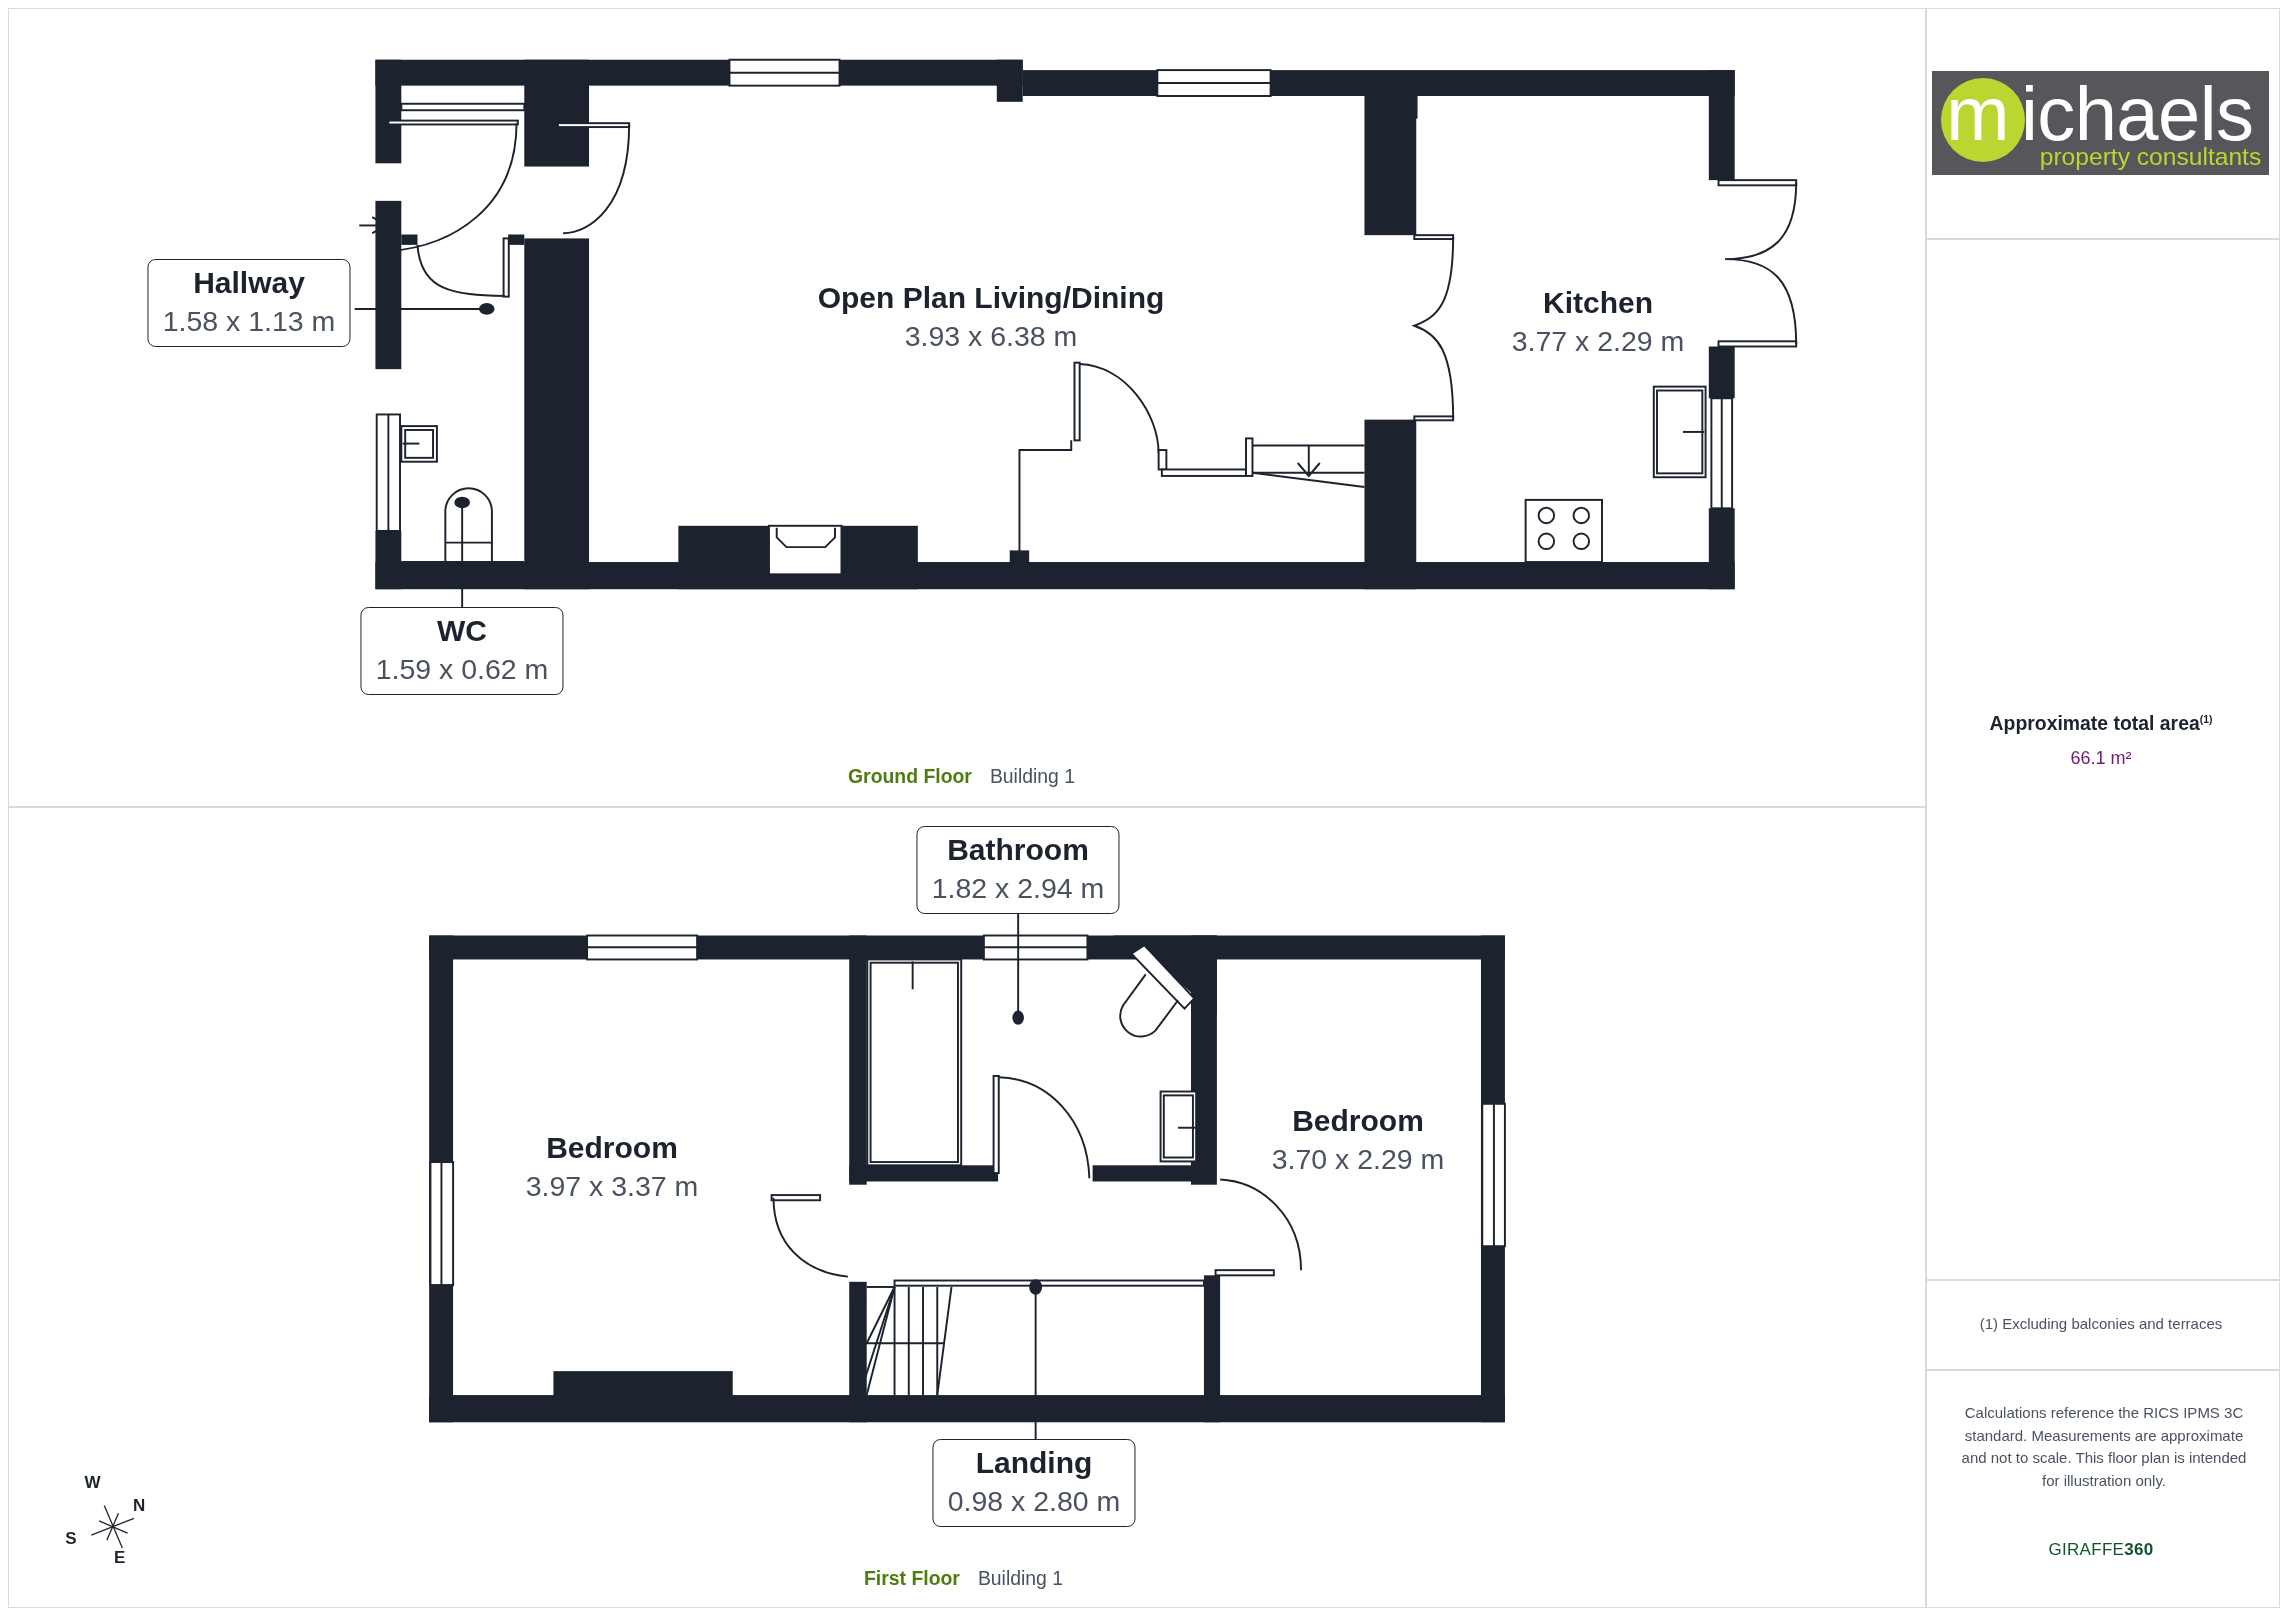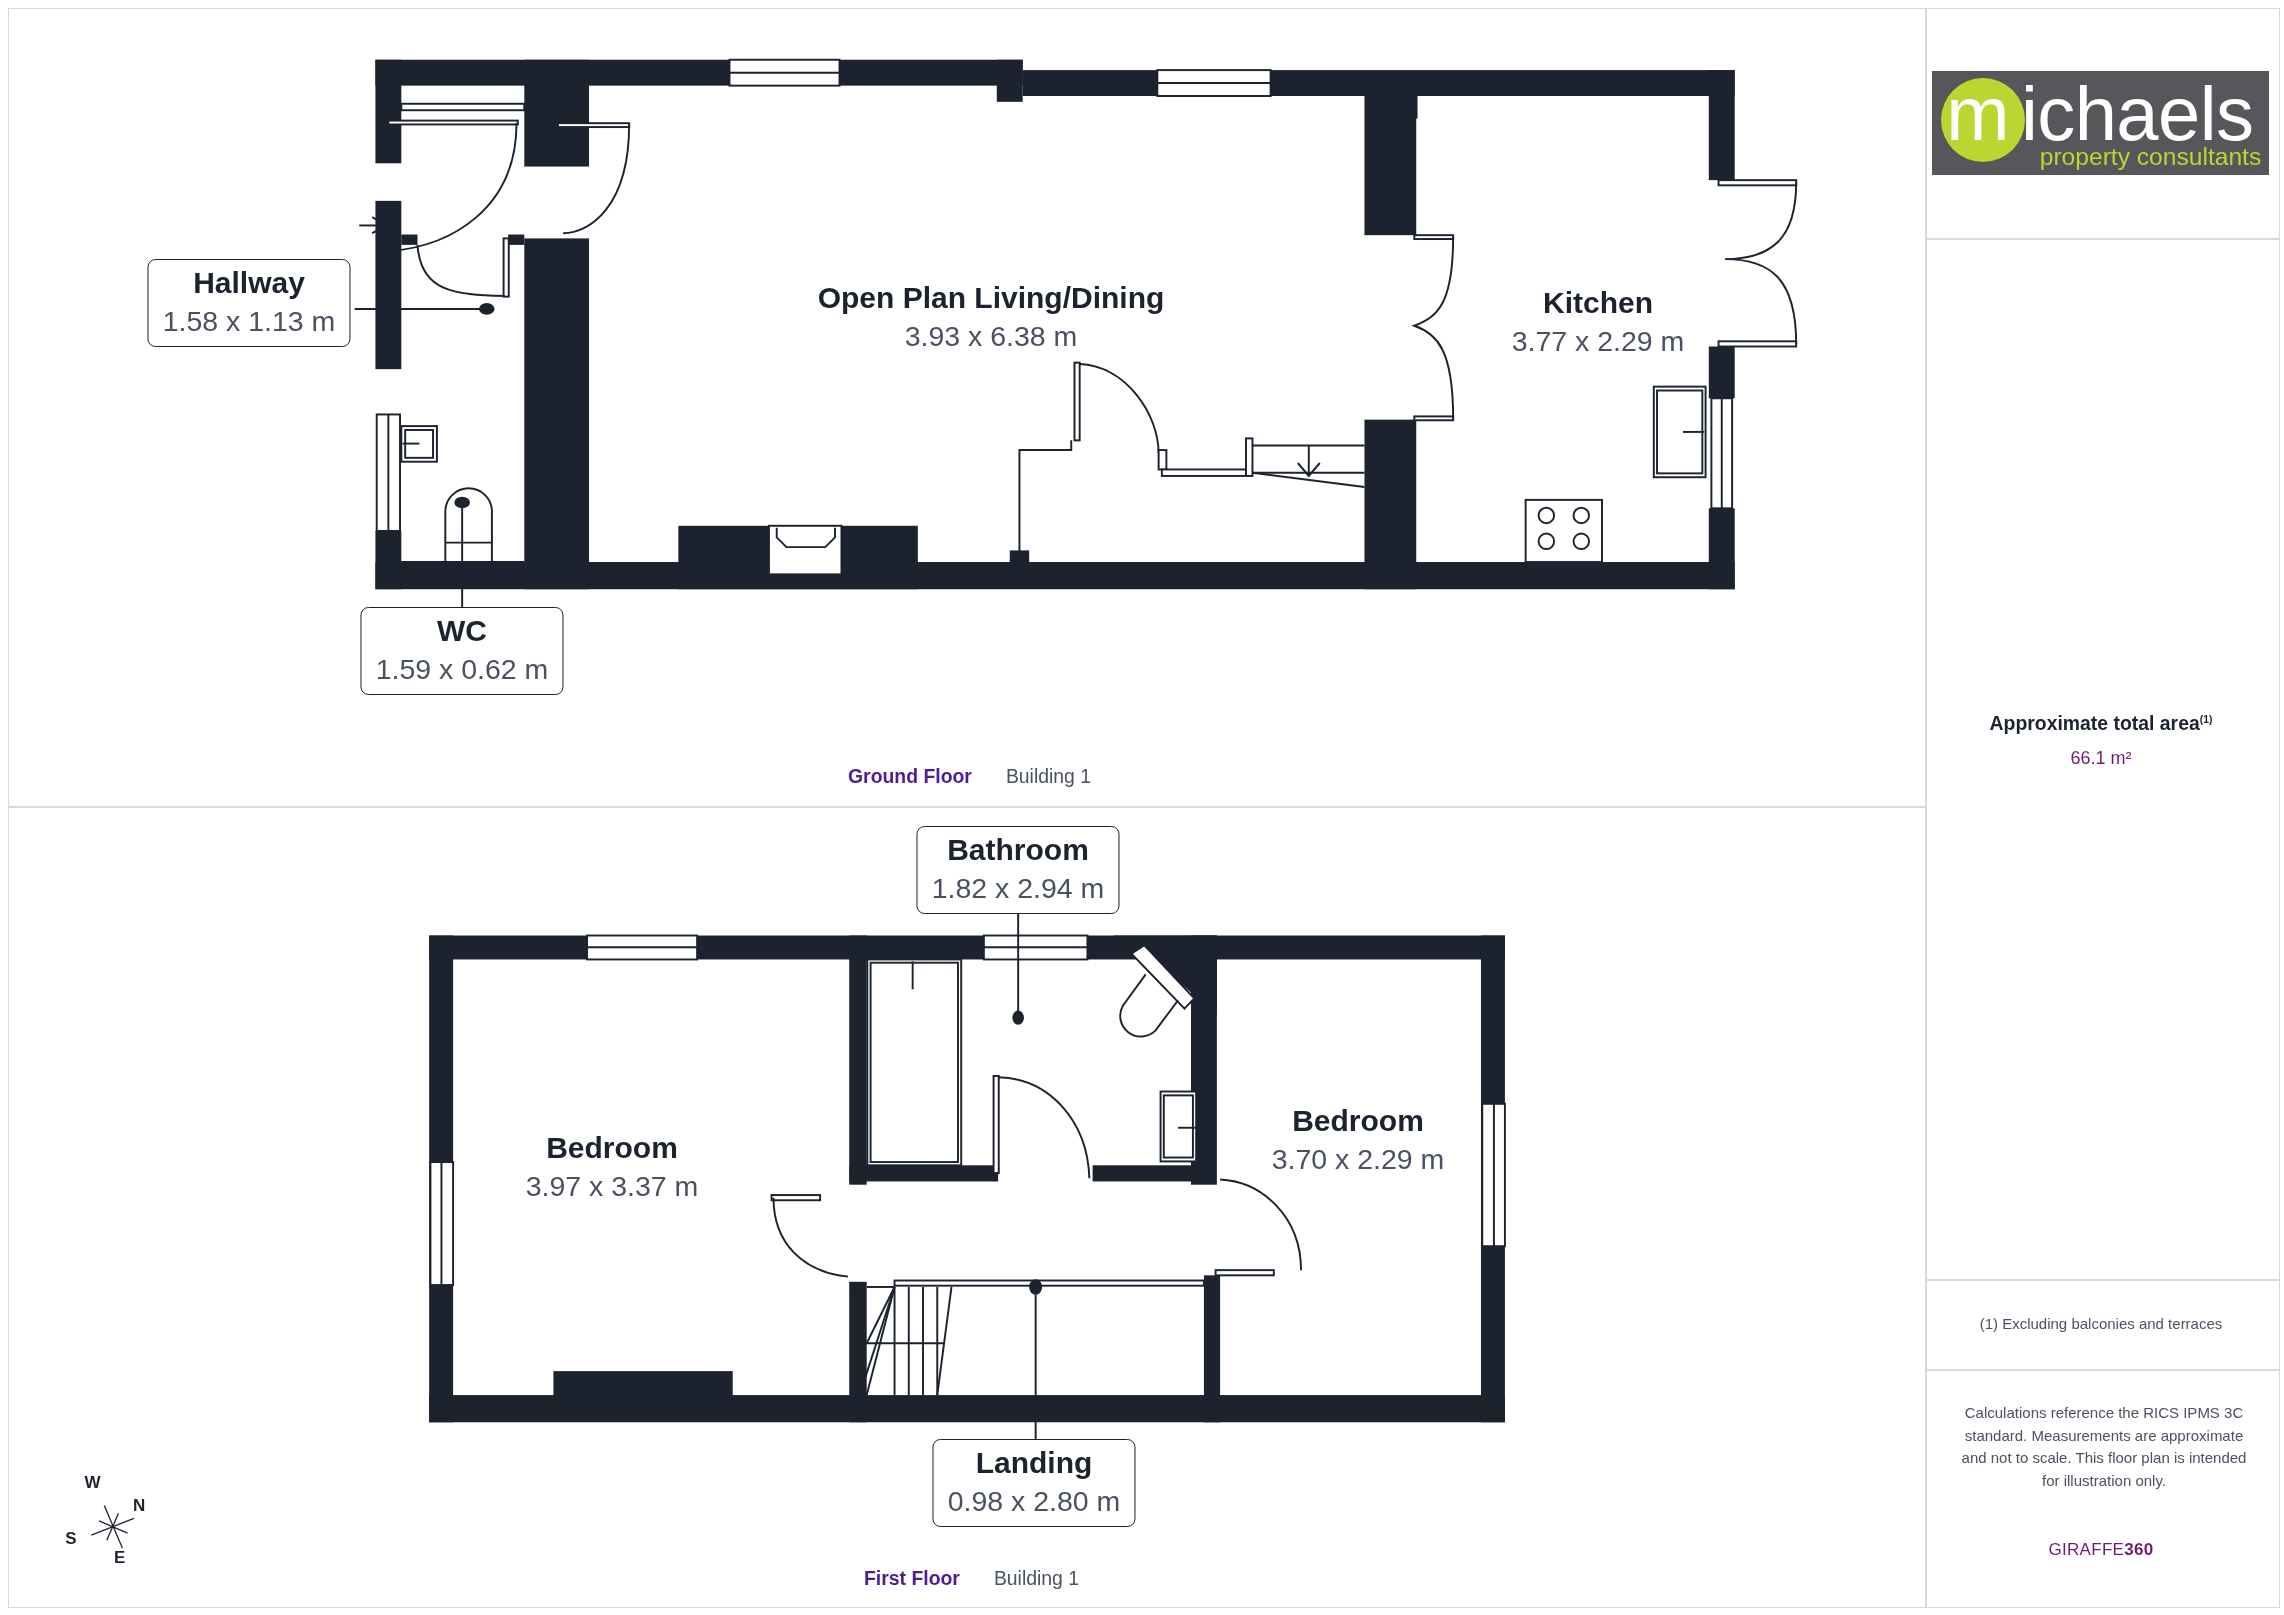--- a/index.html
+++ b/index.html
@@ -3,37 +3,37 @@
 <meta charset="utf-8">
 <style>
   html, body { margin: 0; padding: 0; background: #ffffff; }
   body { width: 2284px; height: 1616px; position: relative; overflow: hidden;
          font-family: "Liberation Sans", "DejaVu Sans", sans-serif; color: #1c232e; }
   .frame { position: absolute; border: 1.9px solid #d9d9d9; box-sizing: border-box; }
   .hline { position: absolute; height: 1.9px; background: #d9d9d9; }
   .vline { position: absolute; width: 1.9px; background: #d9d9d9; }
   svg.plan { position: absolute; left: 0; top: 0; }
   .floor-caption { position: absolute; font-size: 19.4px; white-space: nowrap; }
-  .floor-caption .fname { font-weight: bold; color: #4c1d95; margin-right: 34px; }
+  .floor-caption .fname { font-weight: bold; color: #4d7c0f; margin-right: 18px; }
   .floor-caption .bname { color: #4a5261; }
   .room-label { position: absolute; text-align: center; white-space: nowrap; transform: translateX(-50%); }
   .room-label .rname { font-weight: bold; font-size: 30px; color: #1c232e; line-height: 39px; }
   .room-label .rdim { font-size: 28.5px; color: #4a5261; line-height: 39px; }
   .boxed { border: 1.9px solid #1c232e; border-radius: 8px; background: #fff; padding: 2.6px 14.2px 5.2px; }
   .side { position: absolute; left: 1938px; width: 326px; text-align: center; }
   .logo { position: absolute; left: 1932px; top: 71px; width: 337px; height: 104px; background: #55575a; overflow: hidden; }
   .logo .circle { position: absolute; left: 9px; top: 6.5px; width: 84px; height: 84px; border-radius: 50%; background: #bcd530; }
   .logo .m { position: absolute; left: 14.2px; top: 1.3px; font-size: 76px; color: #fff; line-height: 84px; letter-spacing: -1.3px; }
   .logo .rest { position: absolute; left: 89px; top: 1.3px; font-size: 76px; color: #fff; line-height: 84px; letter-spacing: -0.6px; }
   .logo .sub { position: absolute; right: 7.8px; bottom: 5.2px; font-size: 24.6px; color: #bcd530; line-height: 26px; }
   .area-title { font-weight: bold; font-size: 19.4px; color: #1c232e; }
   .area-title sup { font-size: 10.4px; }
   .area-val { font-size: 18px; color: #701a75; margin-top: 13px; }
   .note { font-size: 15px; color: #4a5261; line-height: 22.7px; }
-  .brand { font-size: 17px; color: #701a75; letter-spacing: 0.3px; }
+  .brand { font-size: 17px; color: #14532d; letter-spacing: 0.3px; }
   .brand b { font-weight: bold; }
   .compass { position: absolute; left: 60px; top: 1464px; width: 104px; height: 97px; }
   .compass .lbl { position: absolute; font-weight: bold; font-size: 17px; }
 </style>
 </head>
 <body>
 
 <div class="frame" style="left:7.8px;top:7.8px;width:2272px;height:1600px;"></div>
 <div class="vline" style="left:1925px;top:7.8px;height:1600px;"></div>
 <div class="hline" style="left:7.8px;top:806px;width:1918px;"></div>

